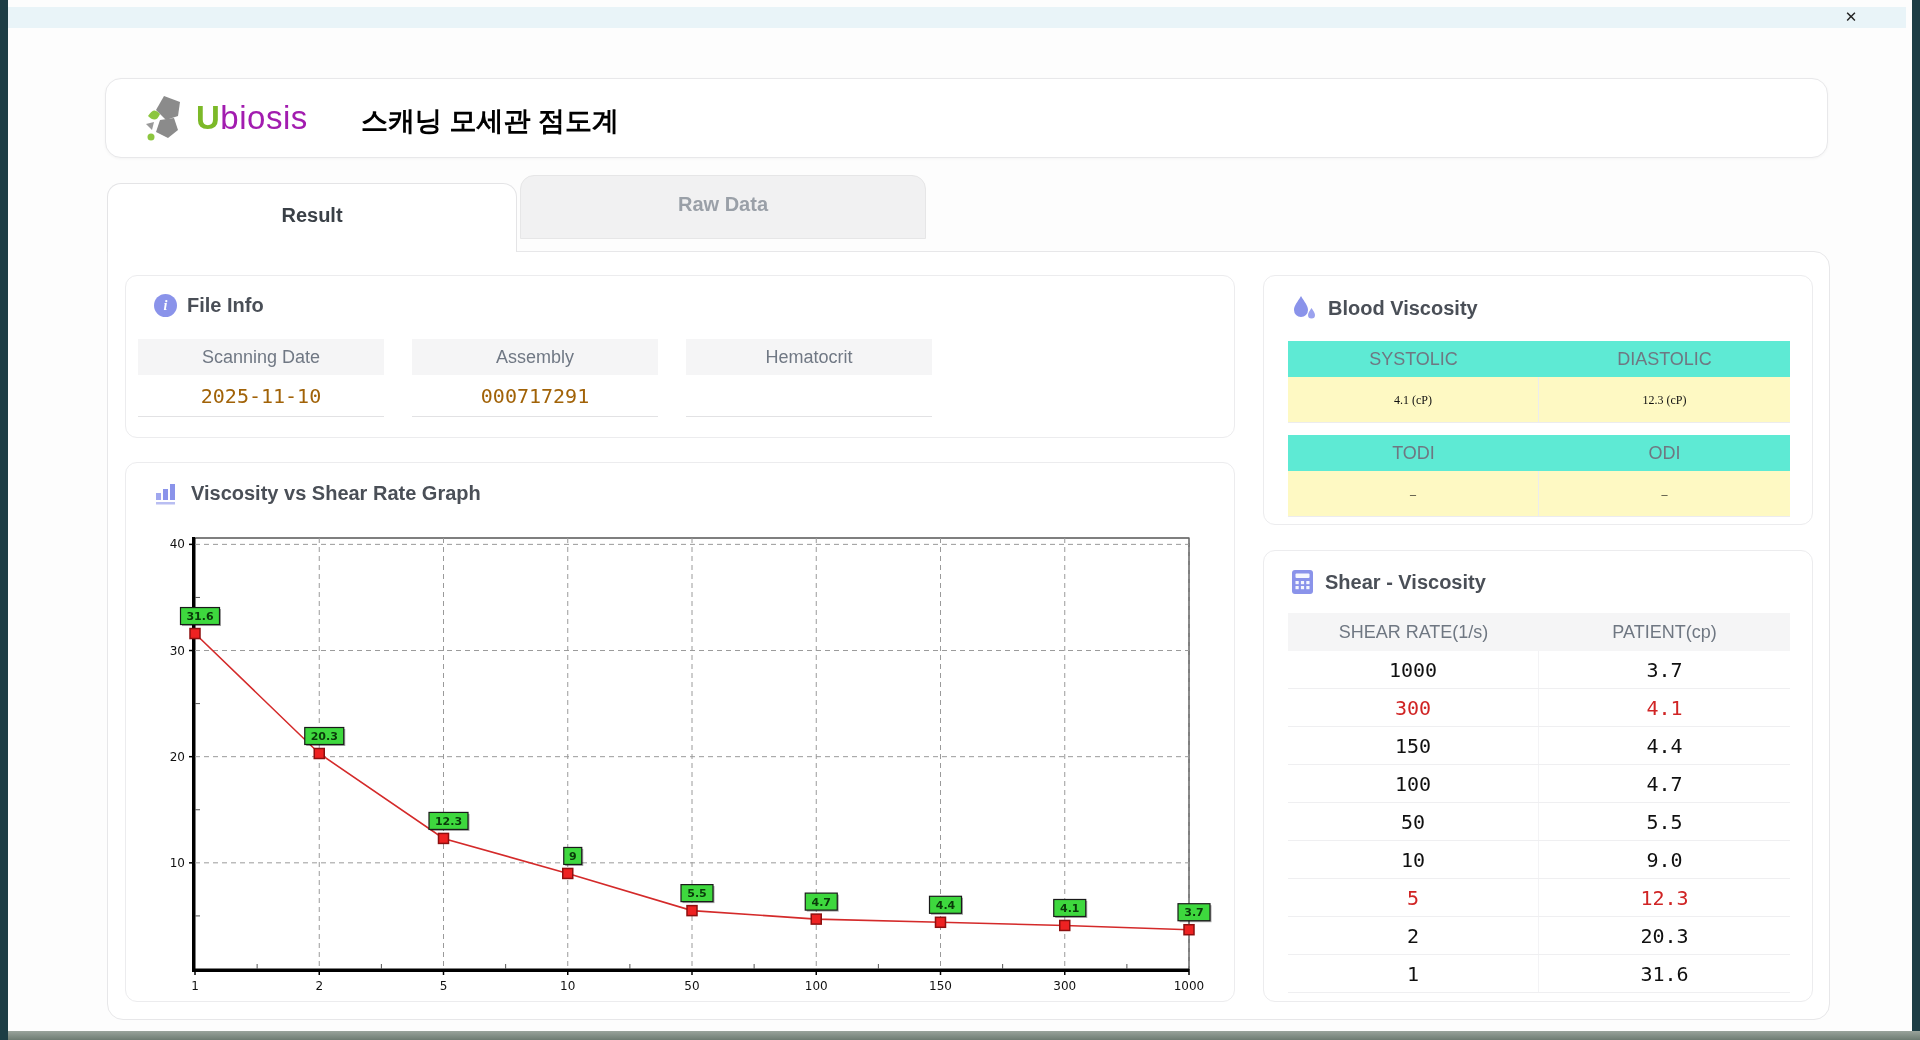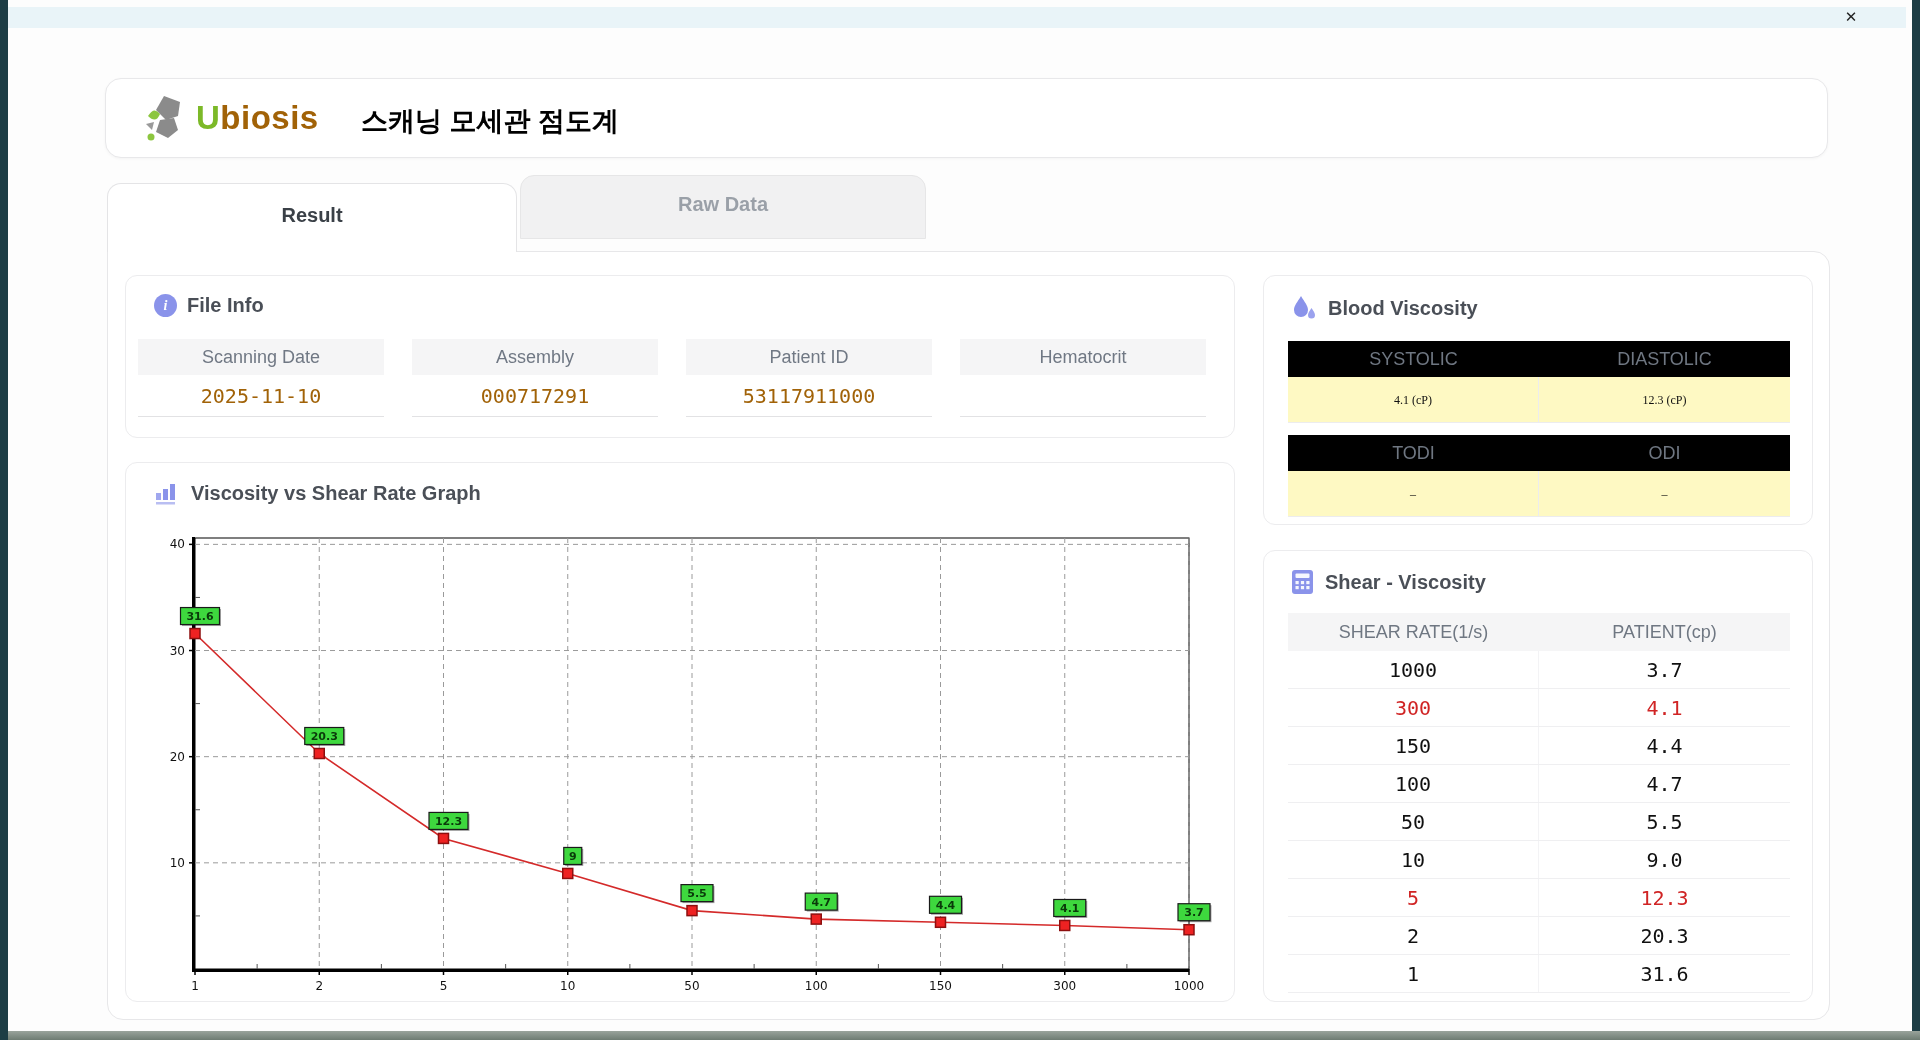--- a/index.html
+++ b/index.html
@@ -16,21 +16,21 @@
                 background:linear-gradient(#99a39b,#6e7c73); }
 
   .card { position:absolute; background:#fff; border:1px solid #e8e8ea; border-radius:16px;
           box-shadow:0 1px 3px rgba(0,0,0,0.04); }
 
   
   .logo-card { left:105px; top:78px; width:1723px; height:80px; }
   .logo-wrap { position:absolute; left:38px; top:15px; display:flex; align-items:center; }
   .logo-text { font-size:33px; letter-spacing:0.5px; margin-left:6px; }
   .logo-text .u    { color:#7cb928; font-weight:700; }
-  .logo-text .rest { color:#a16207; font-weight:700; }
+  .logo-text .rest { color:#a21caf; font-weight:400; }
   .app-title { position:absolute; left:255px; top:24px; font-size:27px; font-weight:700; color:#000000; }
 
   
   .tab { position:absolute; text-align:center; font-size:20px; font-weight:700;
          border-radius:14px 14px 0 0; cursor:pointer; }
   .tab-result { left:107px; top:183px; width:410px; height:69px; background:#fff;
                 border:1px solid #e4e4e6; border-bottom:none; color:#3a4047; line-height:62px; z-index:3; }
   .tab-raw    { left:520px; top:175px; width:406px; height:64px; background:#f1f1f2;
                 border:1px solid #e6e6e7; color:#9aa0a8; line-height:56px; z-index:1; }
 
@@ -57,21 +57,21 @@
   .graph-card { left:125px; top:462px; width:1110px; height:540px; }
   .chart-svg { position:absolute; left:23px; top:66px; overflow:visible; }
   .tick  { font:12px "DejaVu Sans", sans-serif; fill:#111; }
   .ptlab { font:bold 11px "DejaVu Sans", sans-serif; fill:#0a3a0a; }
 
   
   .bv-card { left:1263px; top:275px; width:550px; height:250px; }
   .sv-card { left:1263px; top:550px; width:550px; height:452px;padding-left:37px; }
   .duo-row { position:absolute; left:24px; width:502px; display:flex; }
   .duo-cell { width:251px; text-align:center; }
-  .hd { background:#000000; color:#6f7782; font-size:18px; height:36px; line-height:36px; }
+  .hd { background:#5eead4; color:#6f7782; font-size:18px; height:36px; line-height:36px; }
   .vl { background:#fef9c3; color:#101010; font-size:12px; height:46px; line-height:46px;
         font-family:Liberation Serif, serif; border-bottom:1px solid #ececee; }
   .duo-row .vl:first-child { border-right:1px solid #ececee; }
 
   .sv-table { position:absolute; left:24px; top:62px; width:502px; }
   .sv-headrow { display:flex; background:#f5f5f6; height:38px; }
   .sv-headcell { width:251px; text-align:center; color:#6f7782; font-size:18px; line-height:38px; }
   .sv-row { display:flex; height:38px; border-bottom:1px solid #efeff1; }
   .sv-cell { width:251px; text-align:center; font-size:20px; line-height:38px; color:#101010;
              font-family:"DejaVu Sans Mono", monospace; }
@@ -112,24 +112,20 @@
     <div class="card-title">File Info</div>
   </div>
   <div class="fi-fields">
     <div class="fi-col">
       <div class="fi-label">Scanning Date</div>
       <div class="fi-value">2025-11-10</div>
     </div>
     <div class="fi-col">
       <div class="fi-label">Assembly</div>
       <div class="fi-value">000717291</div>
-    </div>
-    <div class="fi-col">
-      <div class="fi-label">Patient ID</div>
-      <div class="fi-value">53117911000</div>
     </div>
     <div class="fi-col">
       <div class="fi-label">Hematocrit</div>
       <div class="fi-value"></div>
     </div>
   </div>
 </div>
 
 <div class="inner-card graph-card">
   <div class="card-head" style="left:28px; top:18px;">

